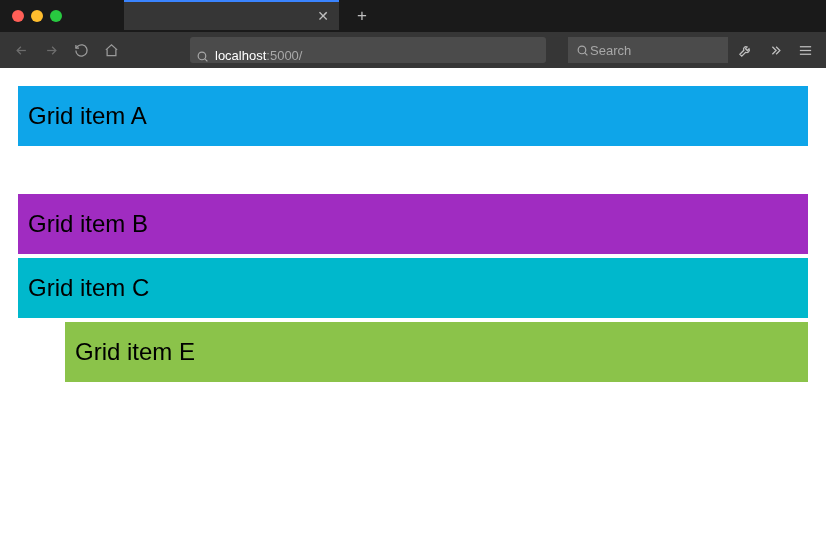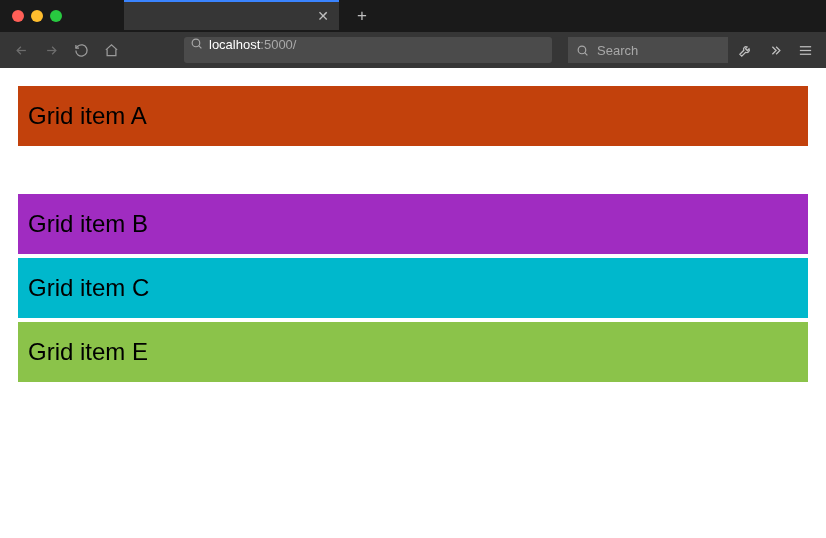--- a/index.html
+++ b/index.html
@@ -98,41 +98,41 @@
     }
     .nav-btn svg { display: block; }
     .nav-btn.disabled { color: #6d6d6d; }
 
     .url-bar {
       flex: 1;
       height: 26px;
       background: #4b4b4b;
       border-radius: 3px;
       display: flex;
-      align-items: flex-start;
-      margin: 0 12px;
+      align-items: flex-end;
+      margin: 0 18px;
       padding: 0 6px;
       gap: 6px;
       color: #bfbfbf;
       font-size: 13px;
       min-width: 0;
     }
 
     .url-text .host-main { color: #fff; }
     .url-text .host-rest { color: #a8a8a8; }
 
     .search-bar {
       width: 160px;
       height: 26px;
       background: #4b4b4b;
       border-radius: 0;
       display: flex;
       align-items: center;
       padding: 0 8px;
-      gap: 8px;
+      gap: 1px;
       color: #a8a8a8;
       font-size: 13px;
     }
 
     .toolbar-icon {
       width: 26px;
       height: 26px;
       display: flex;
       align-items: center;
       justify-content: center;
@@ -238,26 +238,26 @@
     <svg width="15" height="15" viewBox="0 0 24 24" fill="none" stroke="currentColor" stroke-width="2">
         <path d="M3 6h18"></path>
         <path d="M3 12h18"></path>
         <path d="M3 18h18"></path>
       </svg>
   </div>
 </div>
 
 <div class="viewport">
   <div id="grid">
-      <div class="grid-item" style="background: #c2410c; align-items: center;">
+      <div class="grid-item" style="background: #0ea5e9; align-items: center;">
         <span>Grid item A</span>
       </div>
       <div class="grid-item" style="background: rgb(160, 44, 193); margin-top: 48px;">
         <span>Grid item B</span>
       </div>
       <div class="grid-item" style="background: rgb(0, 184, 204);">
         <span>Grid item C</span>
       </div>
-      <div class="grid-item" style="background: rgb(139, 195, 74);">
+      <div class="grid-item" style="background: rgb(139, 195, 74); margin-left: 47px;">
         <span>Grid item E</span>
       </div>
     </div>
 </div>
 
 </body></html>

